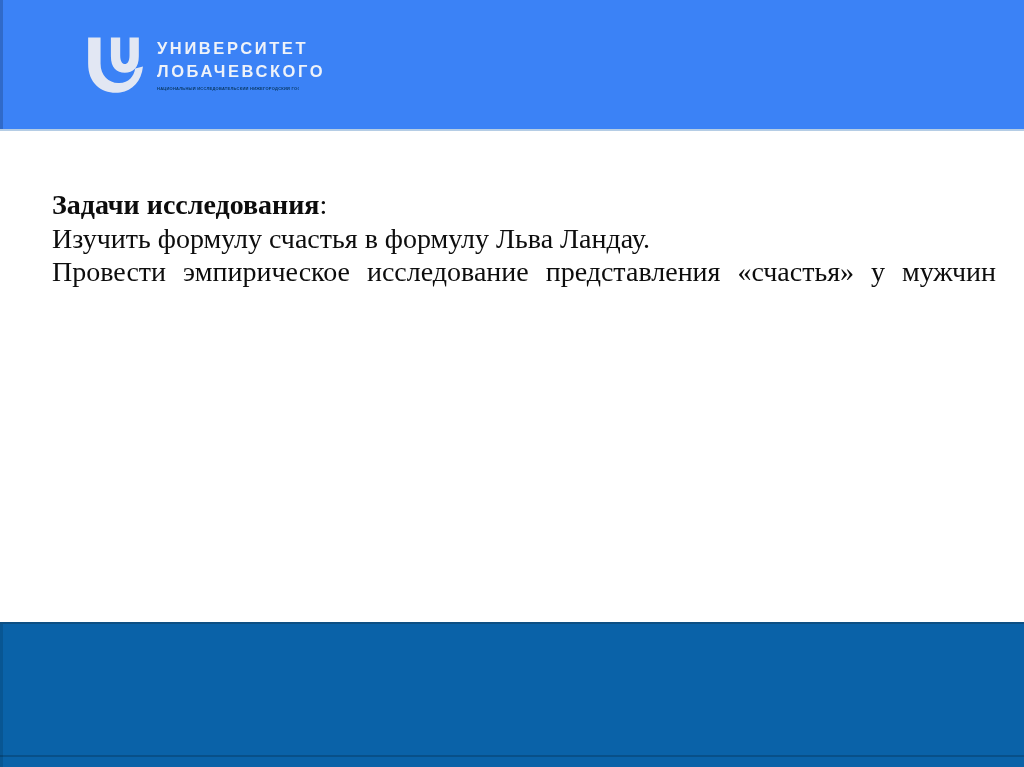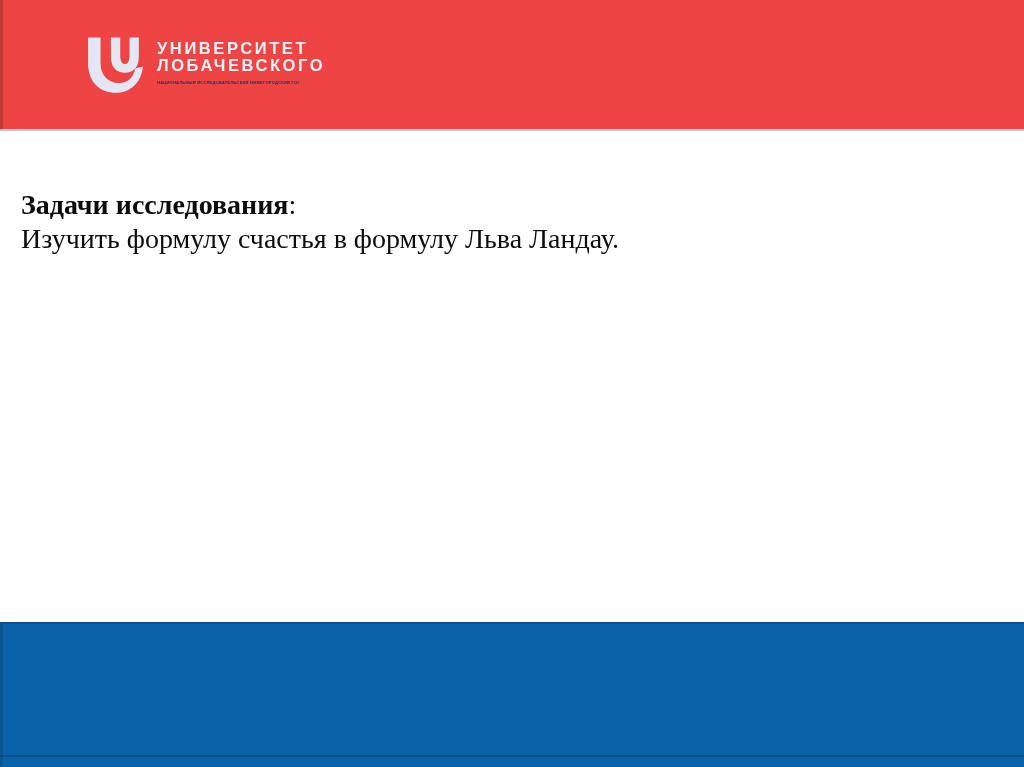--- a/index.html
+++ b/index.html
@@ -9,21 +9,21 @@
     background: #ffffff;
     overflow: hidden;
     font-family: "Liberation Sans", sans-serif;
   }
 
   
   .header-band {
     position: absolute;
     left: 0; top: 0;
     width: 1024px; height: 129px;
-    background: #ef4444;
+    background: #3b82f6;
     border-bottom: 2px solid #b5cde5;
   }
   .header-band::before {
     content: "";
     position: absolute;
     left: 0; top: 0; bottom: 0;
     width: 3px;
     background: rgba(0,0,0,0.18);
   }
 
@@ -38,38 +38,38 @@
   .logo-text { margin-left: 13px; padding-top: 7px; }
   .logo-title {
     font-family: "Liberation Sans", sans-serif;
     font-weight: 700;
     font-size: 16.5px;
     line-height: 1;
     letter-spacing: 2.6px;
     color: #eef2f9;
     white-space: nowrap;
   }
-  .logo-title + .logo-title { }
+  .logo-title + .logo-title { margin-top: 6px; }
   .logo-tagline {
     margin-top: 7px;
     font-size: 4px;
     font-weight: 700;
     letter-spacing: 0.25px;
     color: #0a3a67;
     white-space: nowrap;
     max-width: 142px;
     overflow: hidden;
   }
 
   
   .content {
     position: absolute;
     left: 0; top: 131px;
     width: 824px;
-    padding: 57px 42px 0 21px;
+    padding: 57px 42px 0 52px;
     box-sizing: border-box;
   }
   .text-block {
     width: 944px;
     font-family: "Liberation Serif", serif;
     font-size: 28px;
     line-height: 33.5px;
     color: #0d0d0d;
   }
   .line { margin: 0; text-align: left; }
@@ -113,18 +113,19 @@
       <div class="logo-title">ЛОБАЧЕВСКОГО</div>
       <div class="logo-tagline">НАЦИОНАЛЬНЫЙ ИССЛЕДОВАТЕЛЬСКИЙ НИЖЕГОРОДСКИЙ ГОСУДАРСТВЕННЫЙ УНИВЕРСИТЕТ</div>
     </div>
   </div>
 </div>
 
 <div class="content">
   <div class="text-block">
     <p class="line"><span class="heading-bold">Задачи исследования</span><span>:</span></p>
     <p class="line">Изучить формулу счастья в формулу Льва Ландау.</p>
+    <p class="line stretch">Провести эмпирическое исследование представления «счастья» у мужчин</p>
   </div>
 </div>
 
 <div class="footer-band">
   <div class="footer-rule"></div>
 </div>
 
 </body></html>

